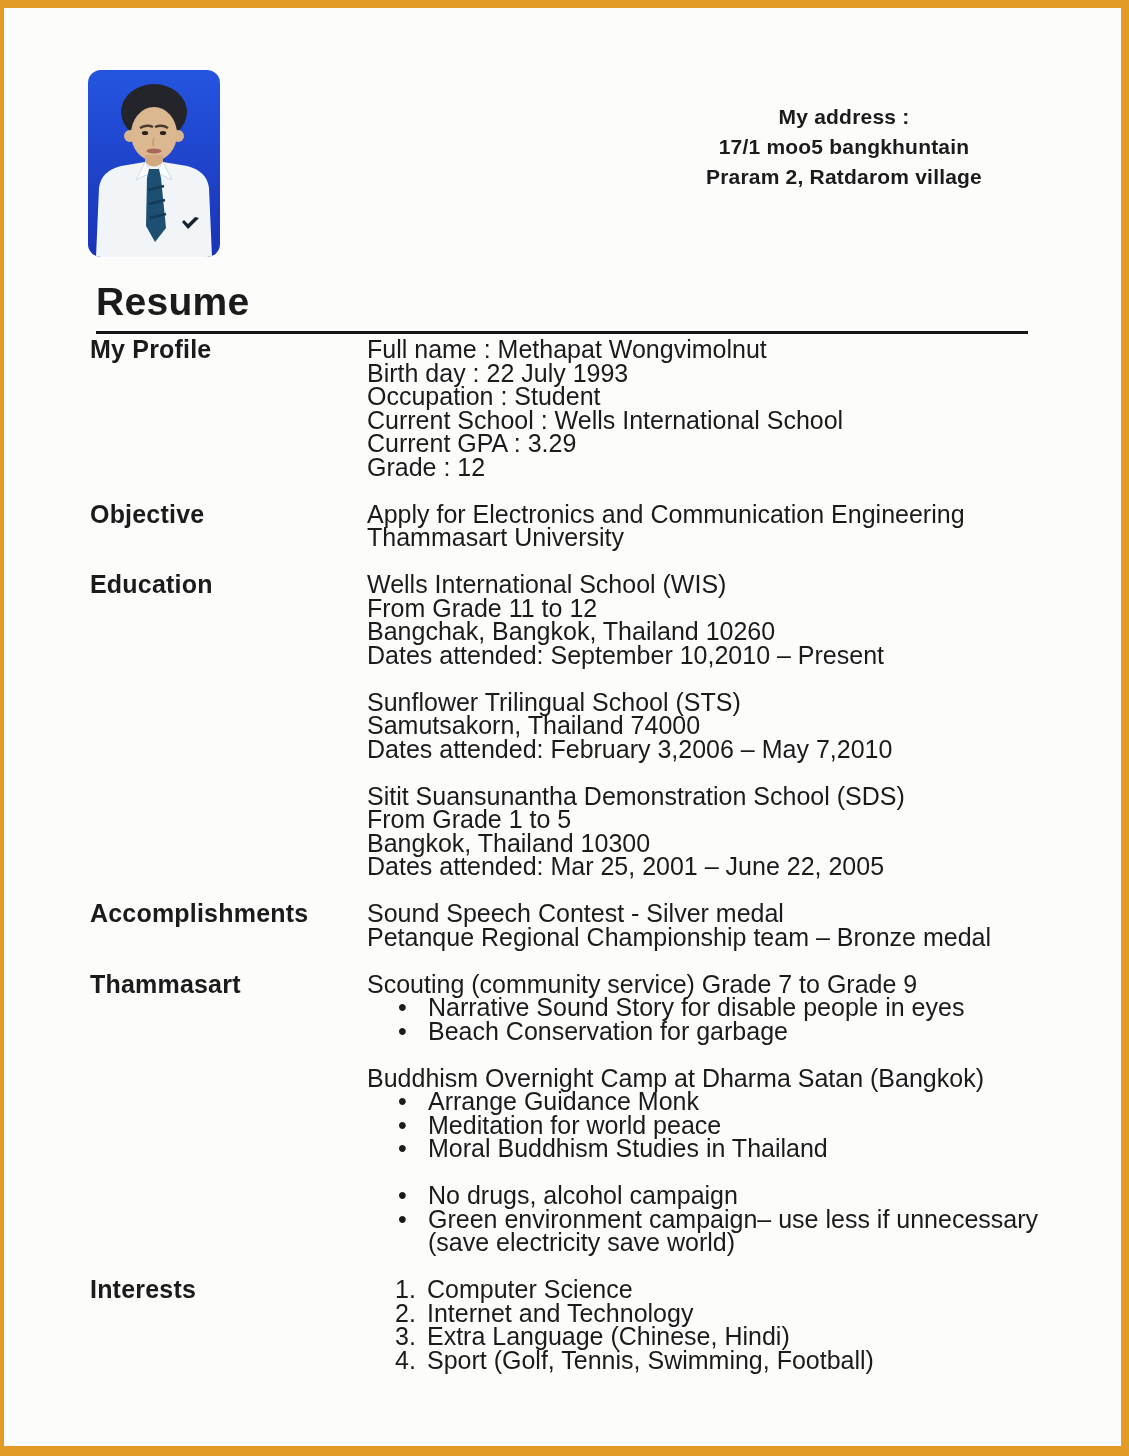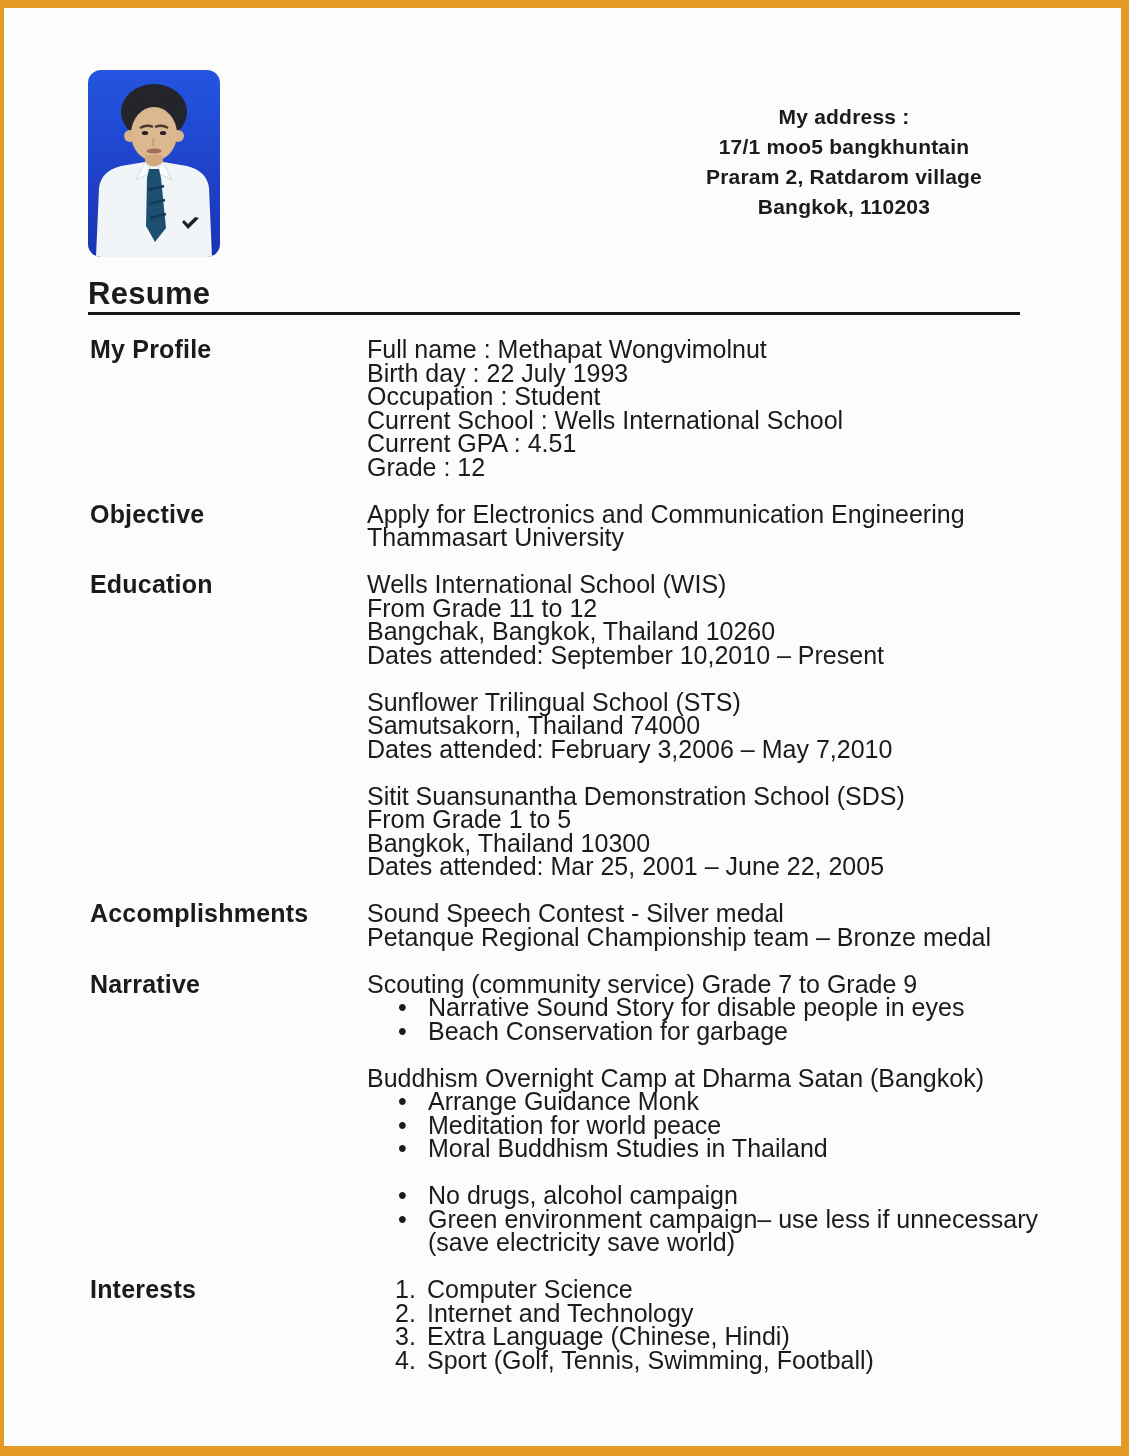--- a/index.html
+++ b/index.html
@@ -25,24 +25,24 @@
   .photo{
     position:absolute;left:84px;top:62px;width:132px;height:187px;
   }
   .photo svg{display:block;width:100%;height:100%;}
   .address{
     position:absolute;left:640px;top:94px;width:400px;
     text-align:center;font-weight:bold;font-size:21px;line-height:30px;
     letter-spacing:0.2px;
   }
   .doc-title{
-    position:absolute;left:84px;top:269px;width:932px;margin:0;
-    font-size:31px;line-height:34px;font-weight:bold;
+    position:absolute;left:84px;top:269px;width:932px;margin:8px;
+    font-size:39px;line-height:34px;font-weight:bold;
     border-bottom:3px solid var(--rule);
-    padding-bottom:1px;letter-spacing:0.3px;
+    padding-bottom:12px;letter-spacing:0.3px;
   }
   .content{
     position:absolute;left:86px;top:330px;width:940px;
     font-size:25px;line-height:23.5px;
   }
   section.row{display:flex;margin:0 0 23.5px 0;}
   .label{
     flex:none;width:277px;font-weight:bold;letter-spacing:0.2px;
   }
   .body{flex:1;min-width:0;}
@@ -105,35 +105,34 @@
 
         <path d="M94 152 l6 7 l11 -11 l-4 -1 l-7 7 l-4 -4 Z" fill="#16222E"></path>
       </g>
     </svg>
   </div>
 
   <div class="address">
     <div>My address :</div>
     <div>17/1 moo5 bangkhuntain</div>
     <div>Praram 2, Ratdarom village</div>
-    <div>Bangkok, 110203</div>
   </div>
 
   <h1 class="doc-title">Resume</h1>
 
   <div class="content">
 
     <section class="row">
       <div class="label">My Profile</div>
       <div class="body">
         <div class="line">Full name : Methapat Wongvimolnut</div>
         <div class="line">Birth day : 22 July 1993</div>
         <div class="line">Occupation : Student</div>
         <div class="line">Current School : Wells International School</div>
-        <div class="line">Current GPA : 4.51</div>
+        <div class="line">Current GPA : 3.29</div>
         <div class="line">Grade : 12</div>
       </div>
     </section>
 
     <section class="row">
       <div class="label">Objective</div>
       <div class="body">
         <div class="line">Apply for Electronics and Communication Engineering</div>
         <div class="line">Thammasart University</div>
       </div>
@@ -164,21 +163,21 @@
 
     <section class="row">
       <div class="label">Accomplishments</div>
       <div class="body">
         <div class="line">Sound Speech Contest - Silver medal</div>
         <div class="line">Petanque Regional Championship team – Bronze medal</div>
       </div>
     </section>
 
     <section class="row">
-      <div class="label">Narrative</div>
+      <div class="label">Thammasart</div>
       <div class="body">
         <div class="group">
           <div class="line">Scouting (community service) Grade 7 to Grade 9</div>
           <div class="li">
               <span class="bullet">•</span>
               <span class="line">Narrative Sound Story for disable people in eyes</span>
             </div>
           <div class="li">
               <span class="bullet">•</span>
               <span class="line">Beach Conservation for garbage</span>

